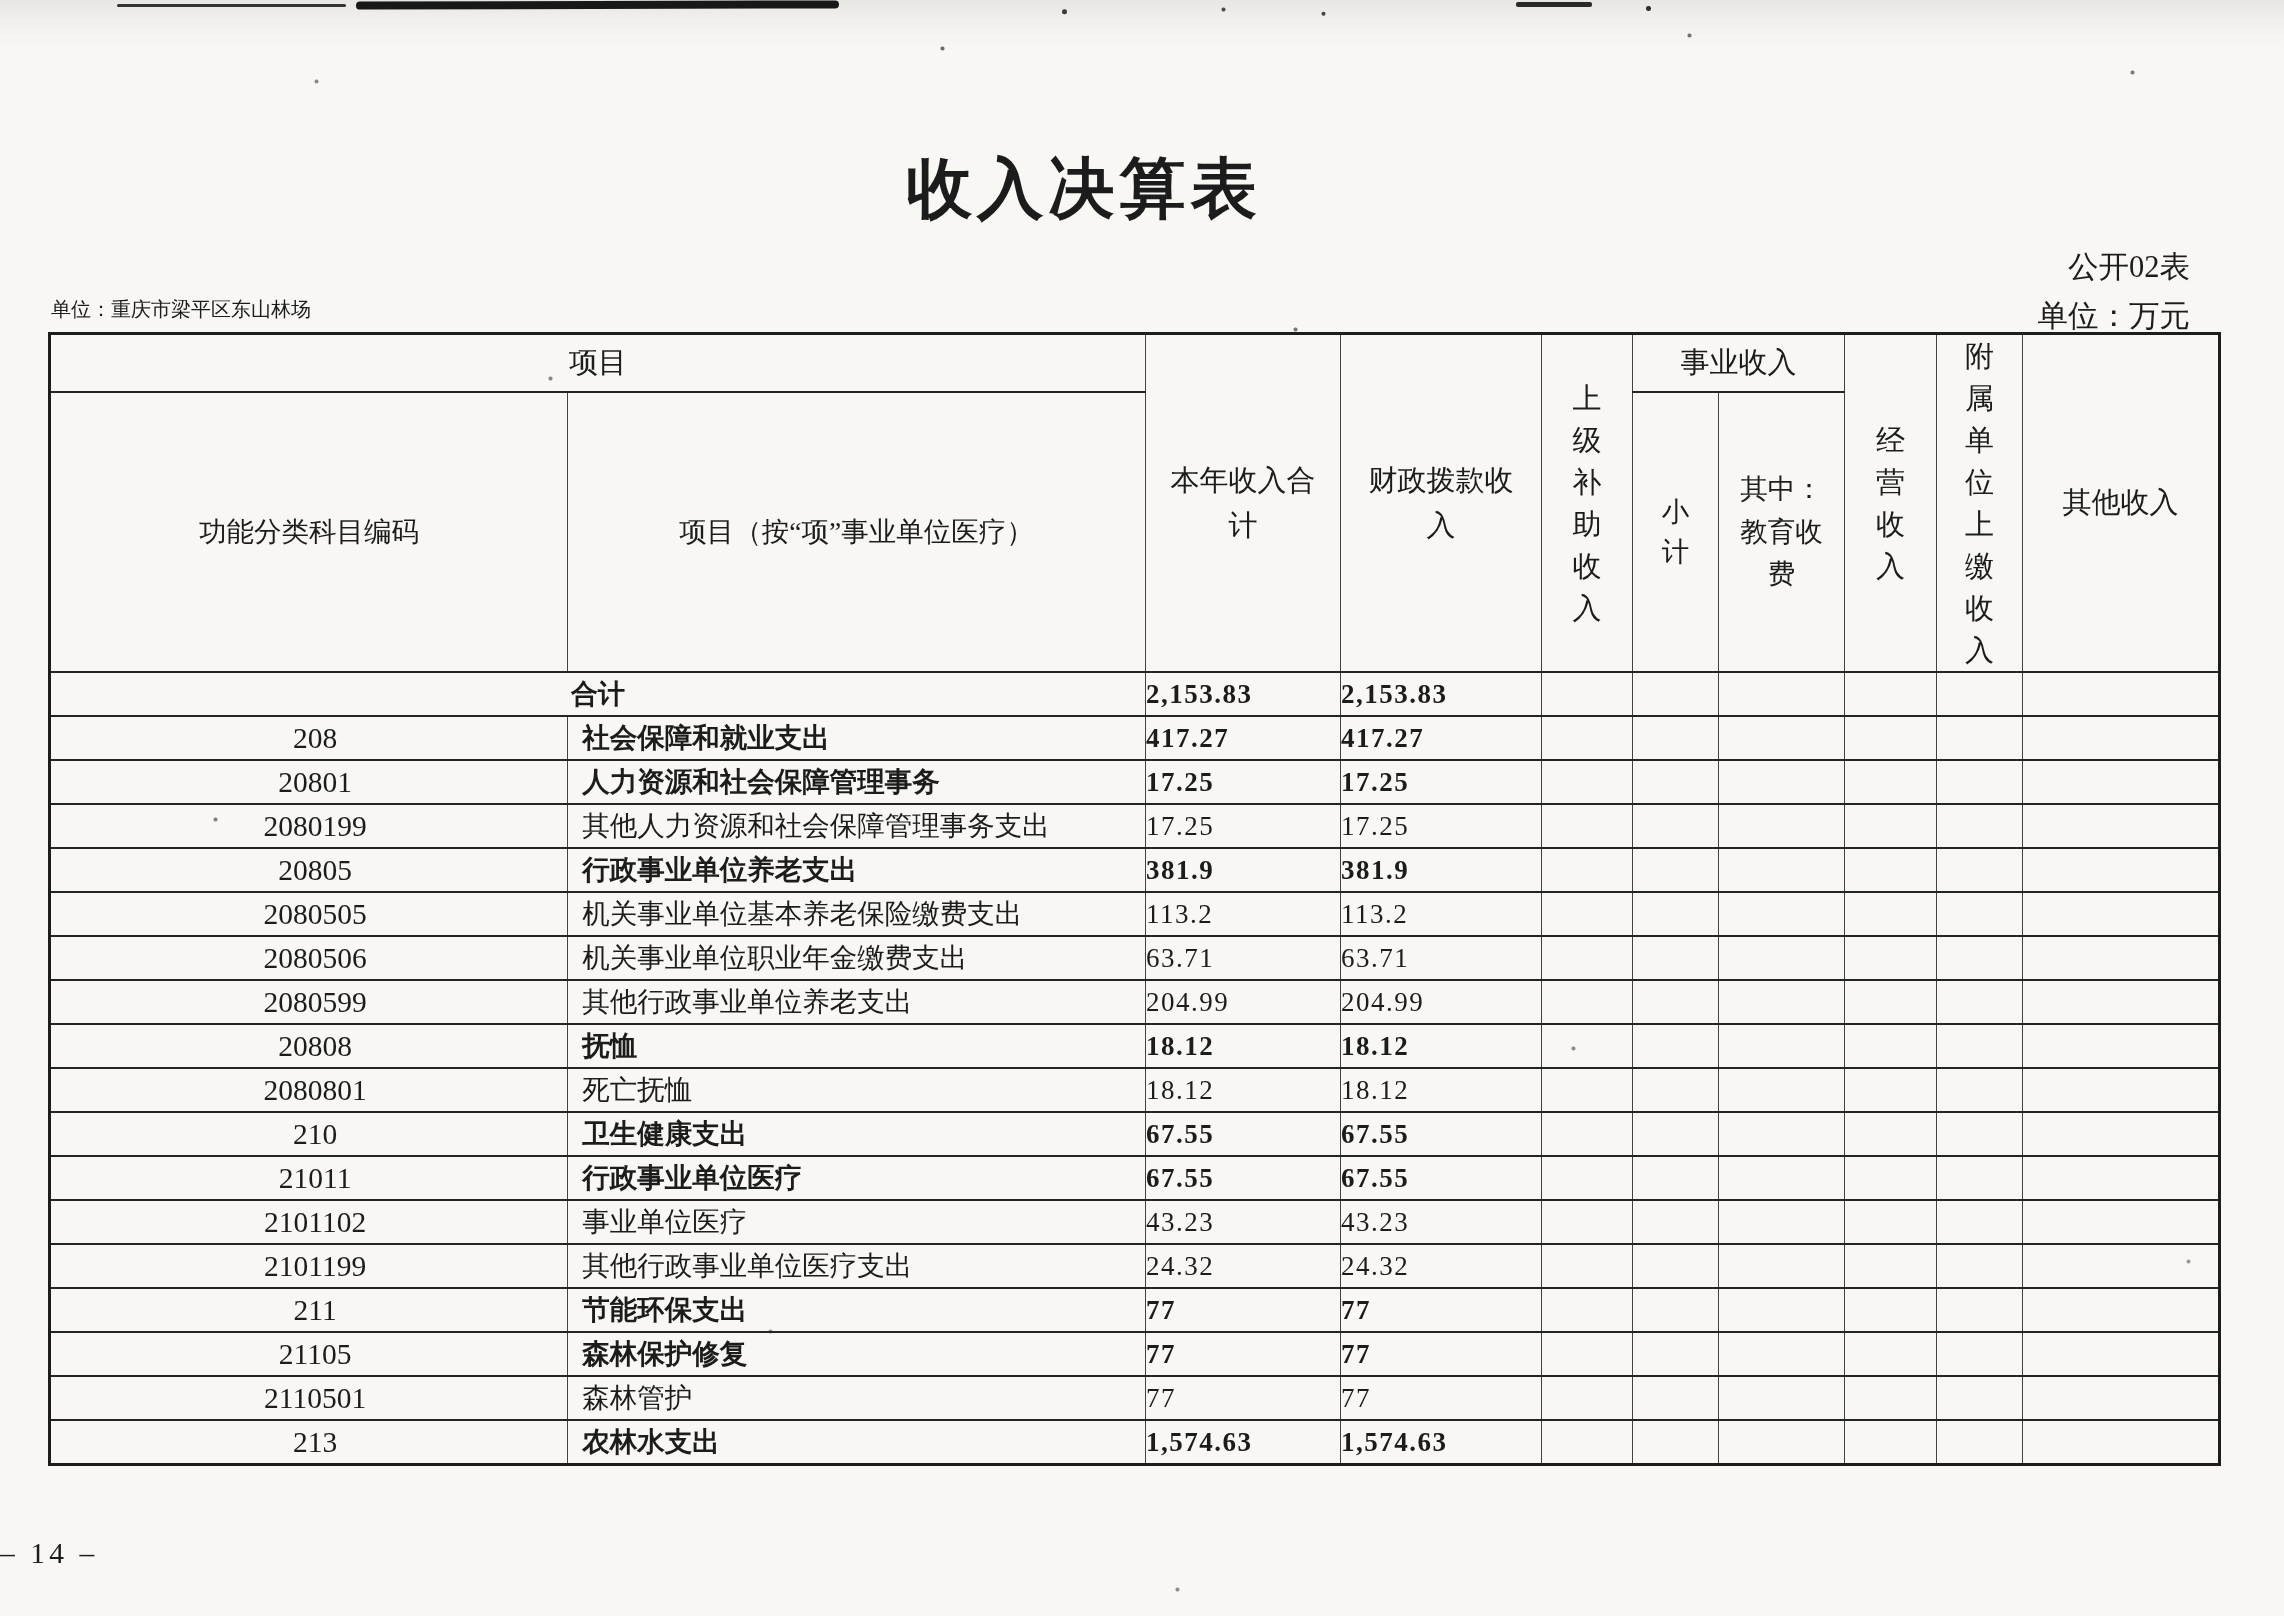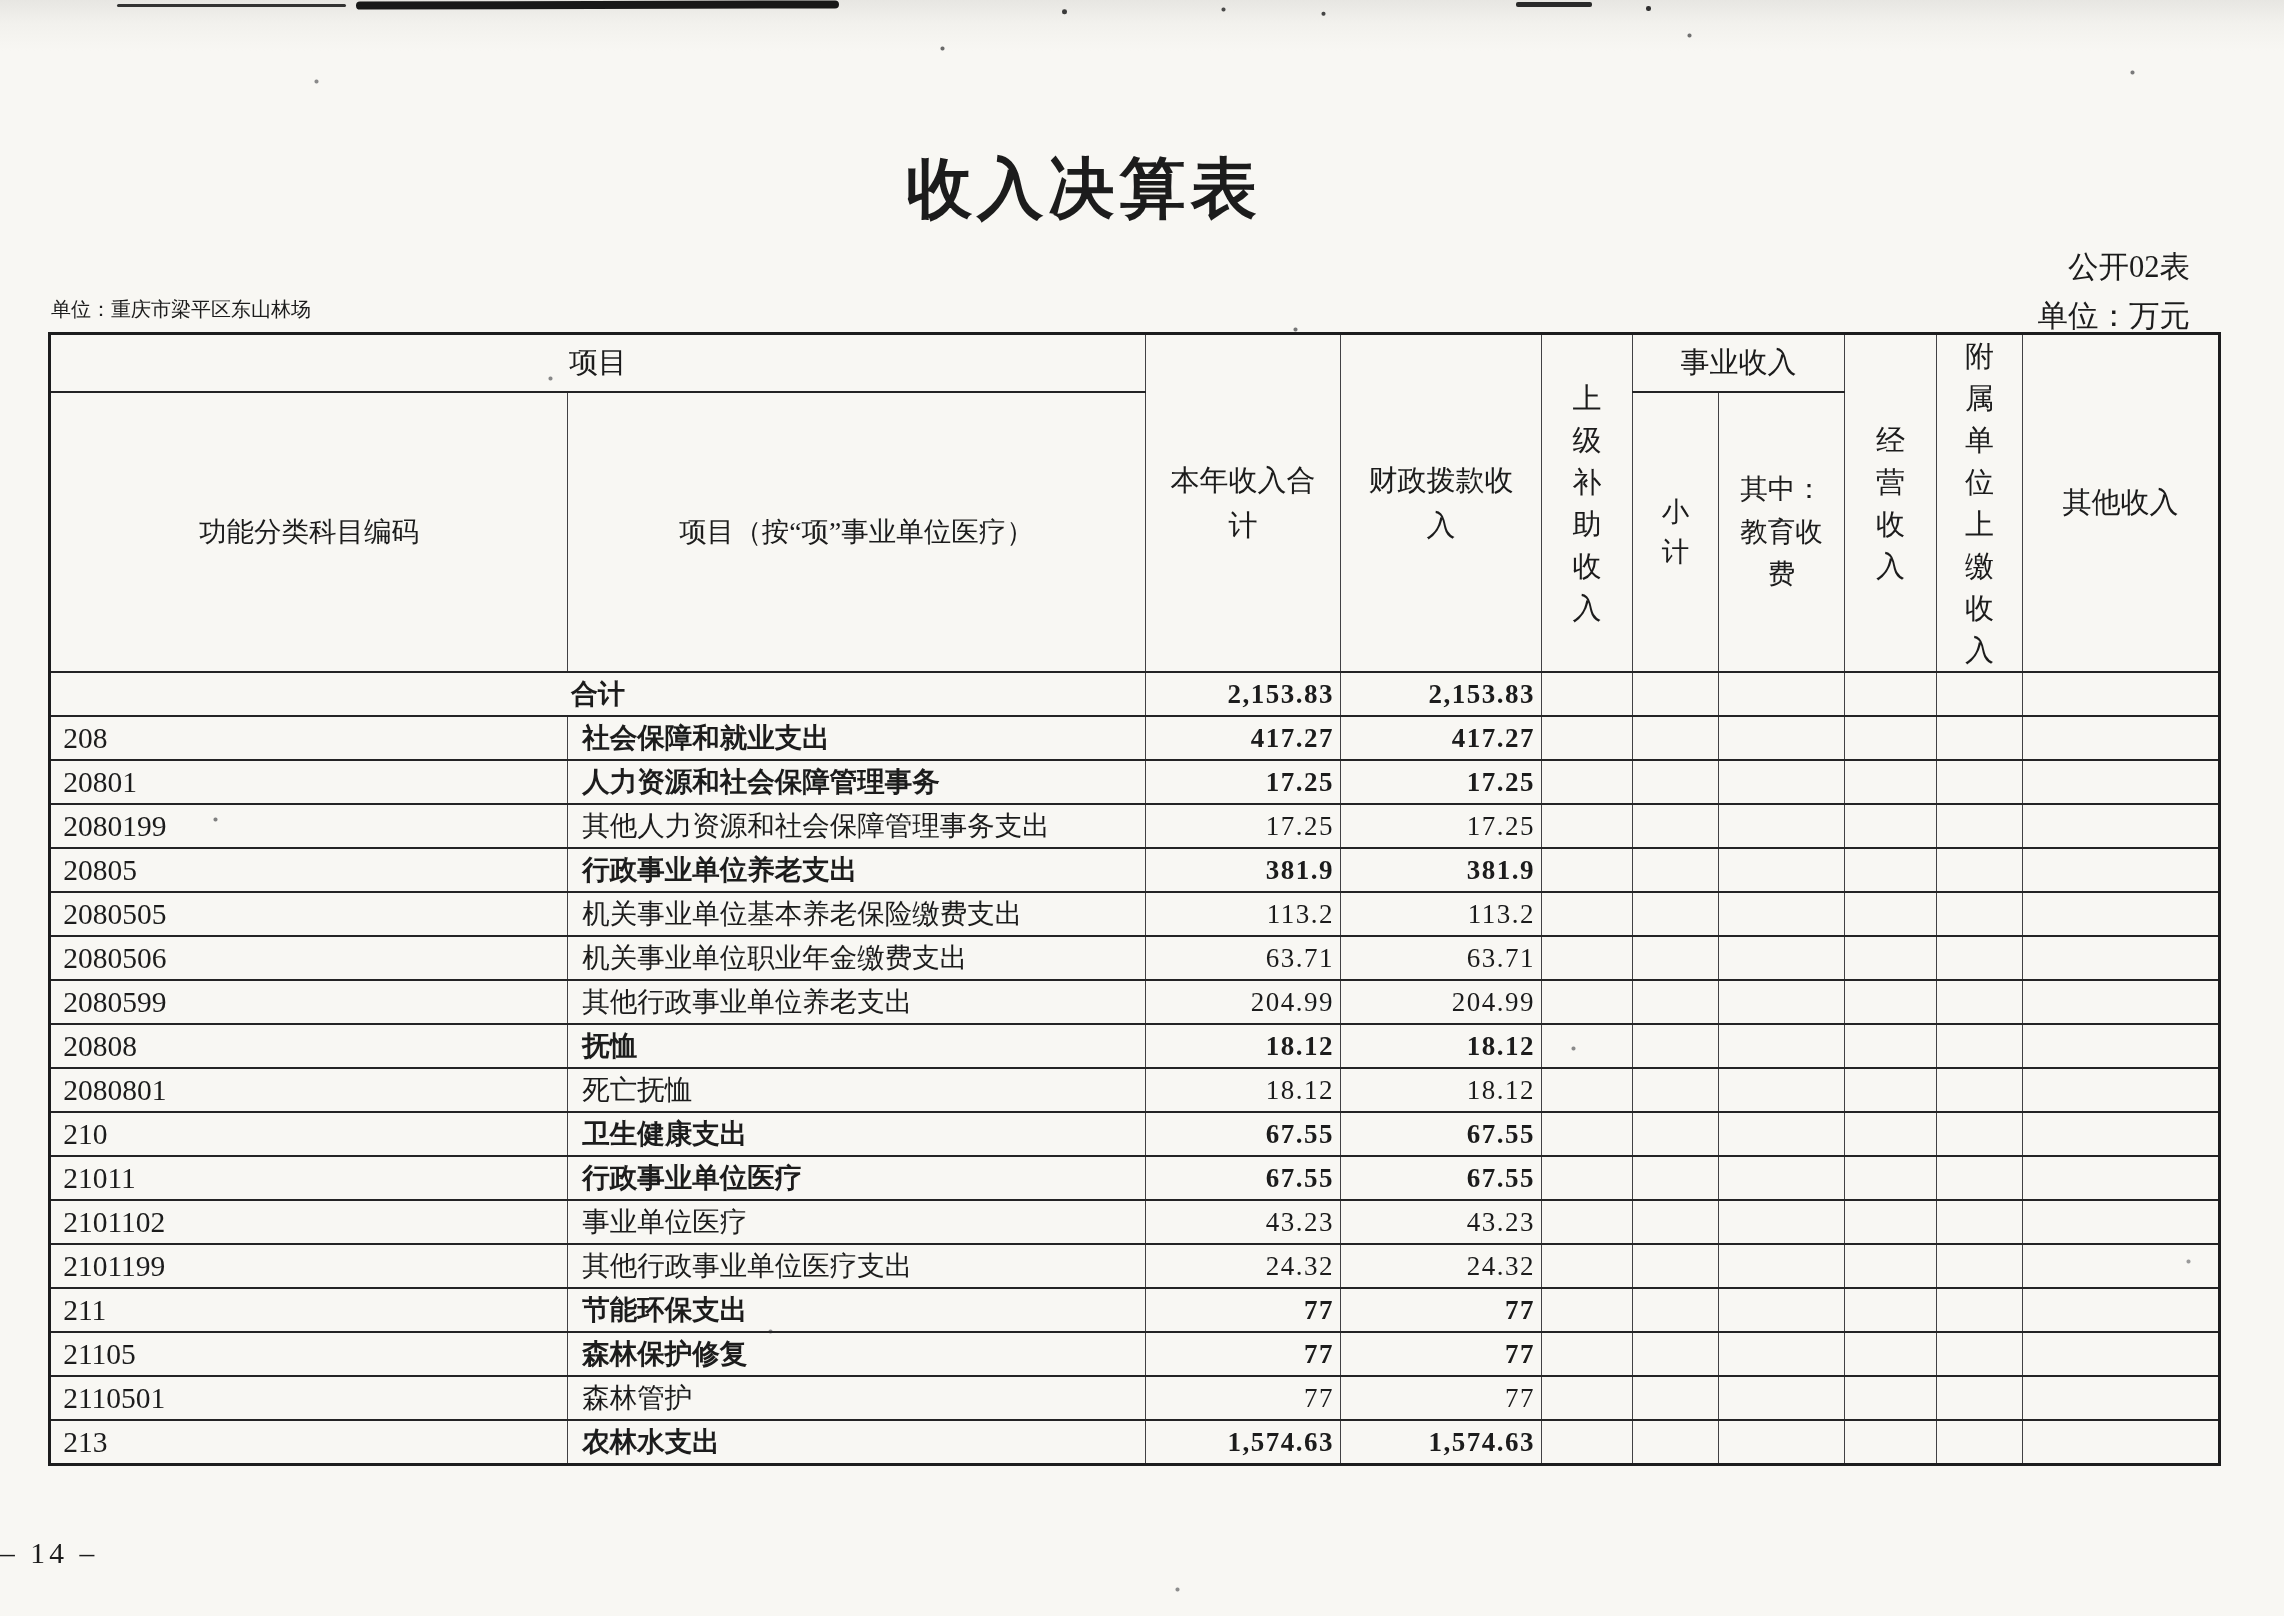--- a/index.html
+++ b/index.html
@@ -67,23 +67,23 @@
   }
   .tbl th { font-weight:400; text-align:center; font-size:27.5px;margin-top:41px; }
   tr.hA { height:57px; }
   tr.hA th { font-size:29px; }
   tr.hB { height:275px; }
   .w5 { display:inline-block; width:5.15em; line-height:1.55; text-align:center; word-break:break-all; }
   .w3 { display:inline-block; width:3.2em;  line-height:1.55; text-align:center; word-break:break-all; }
   .vtx { display:inline-block; width:1.15em; line-height:1.45; text-align:center; word-break:break-all; }
 
   tr.r { height:44px; }
-  td.c { text-align:left; padding-left:12.2px; font-size:29.5px; }
+  td.c { text-align:center; padding-left:12.2px; font-size:29.5px; }
   td.n { text-align:left; padding-left:14.2px; font-size:27.5px; }
-  td.v { text-align:right; padding-right:6.1px; font-size:27px; letter-spacing:1.5px; }
+  td.v { text-align:left; padding-right:6.1px; font-size:27px; letter-spacing:1.5px; }
   td.sum { text-align:center; font-size:27px; font-weight:700; }
   tr.b td.n, tr.b td.v { font-weight:700; }
 </style>
 </head>
 <body>
 
 <div class="topband"></div>
 <div>
   <div class="smudge-a"></div>
   <div class="smudge-b"></div>

